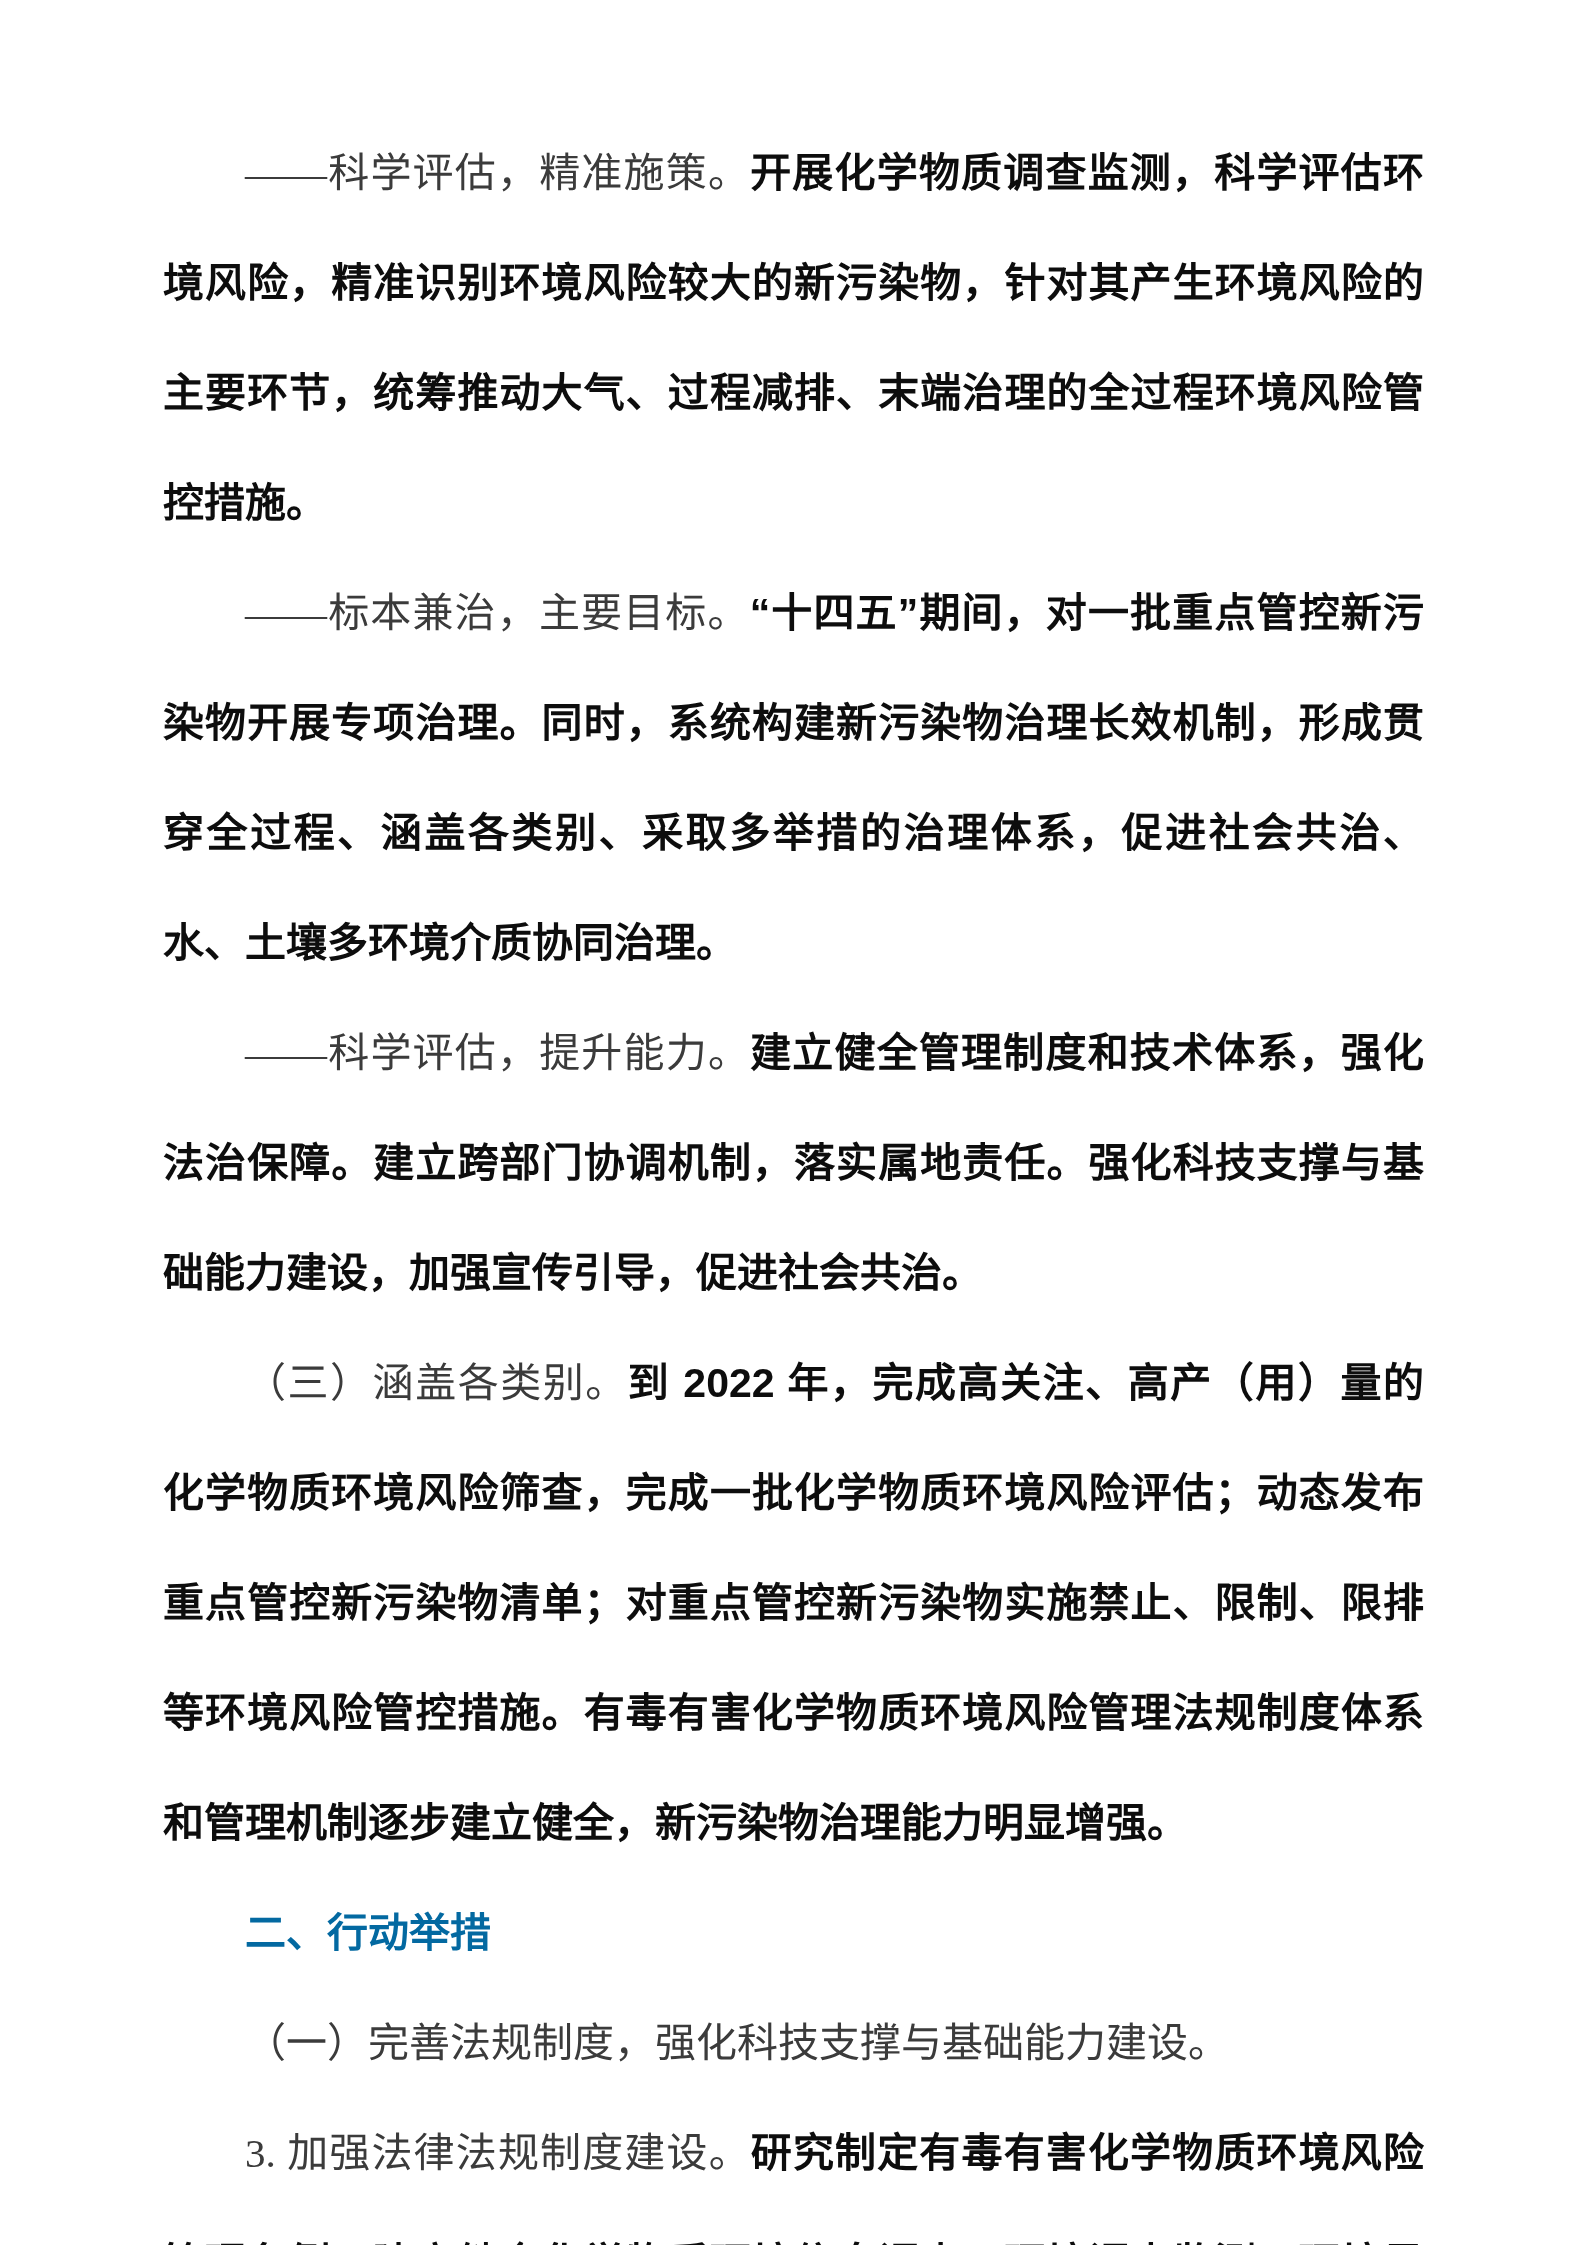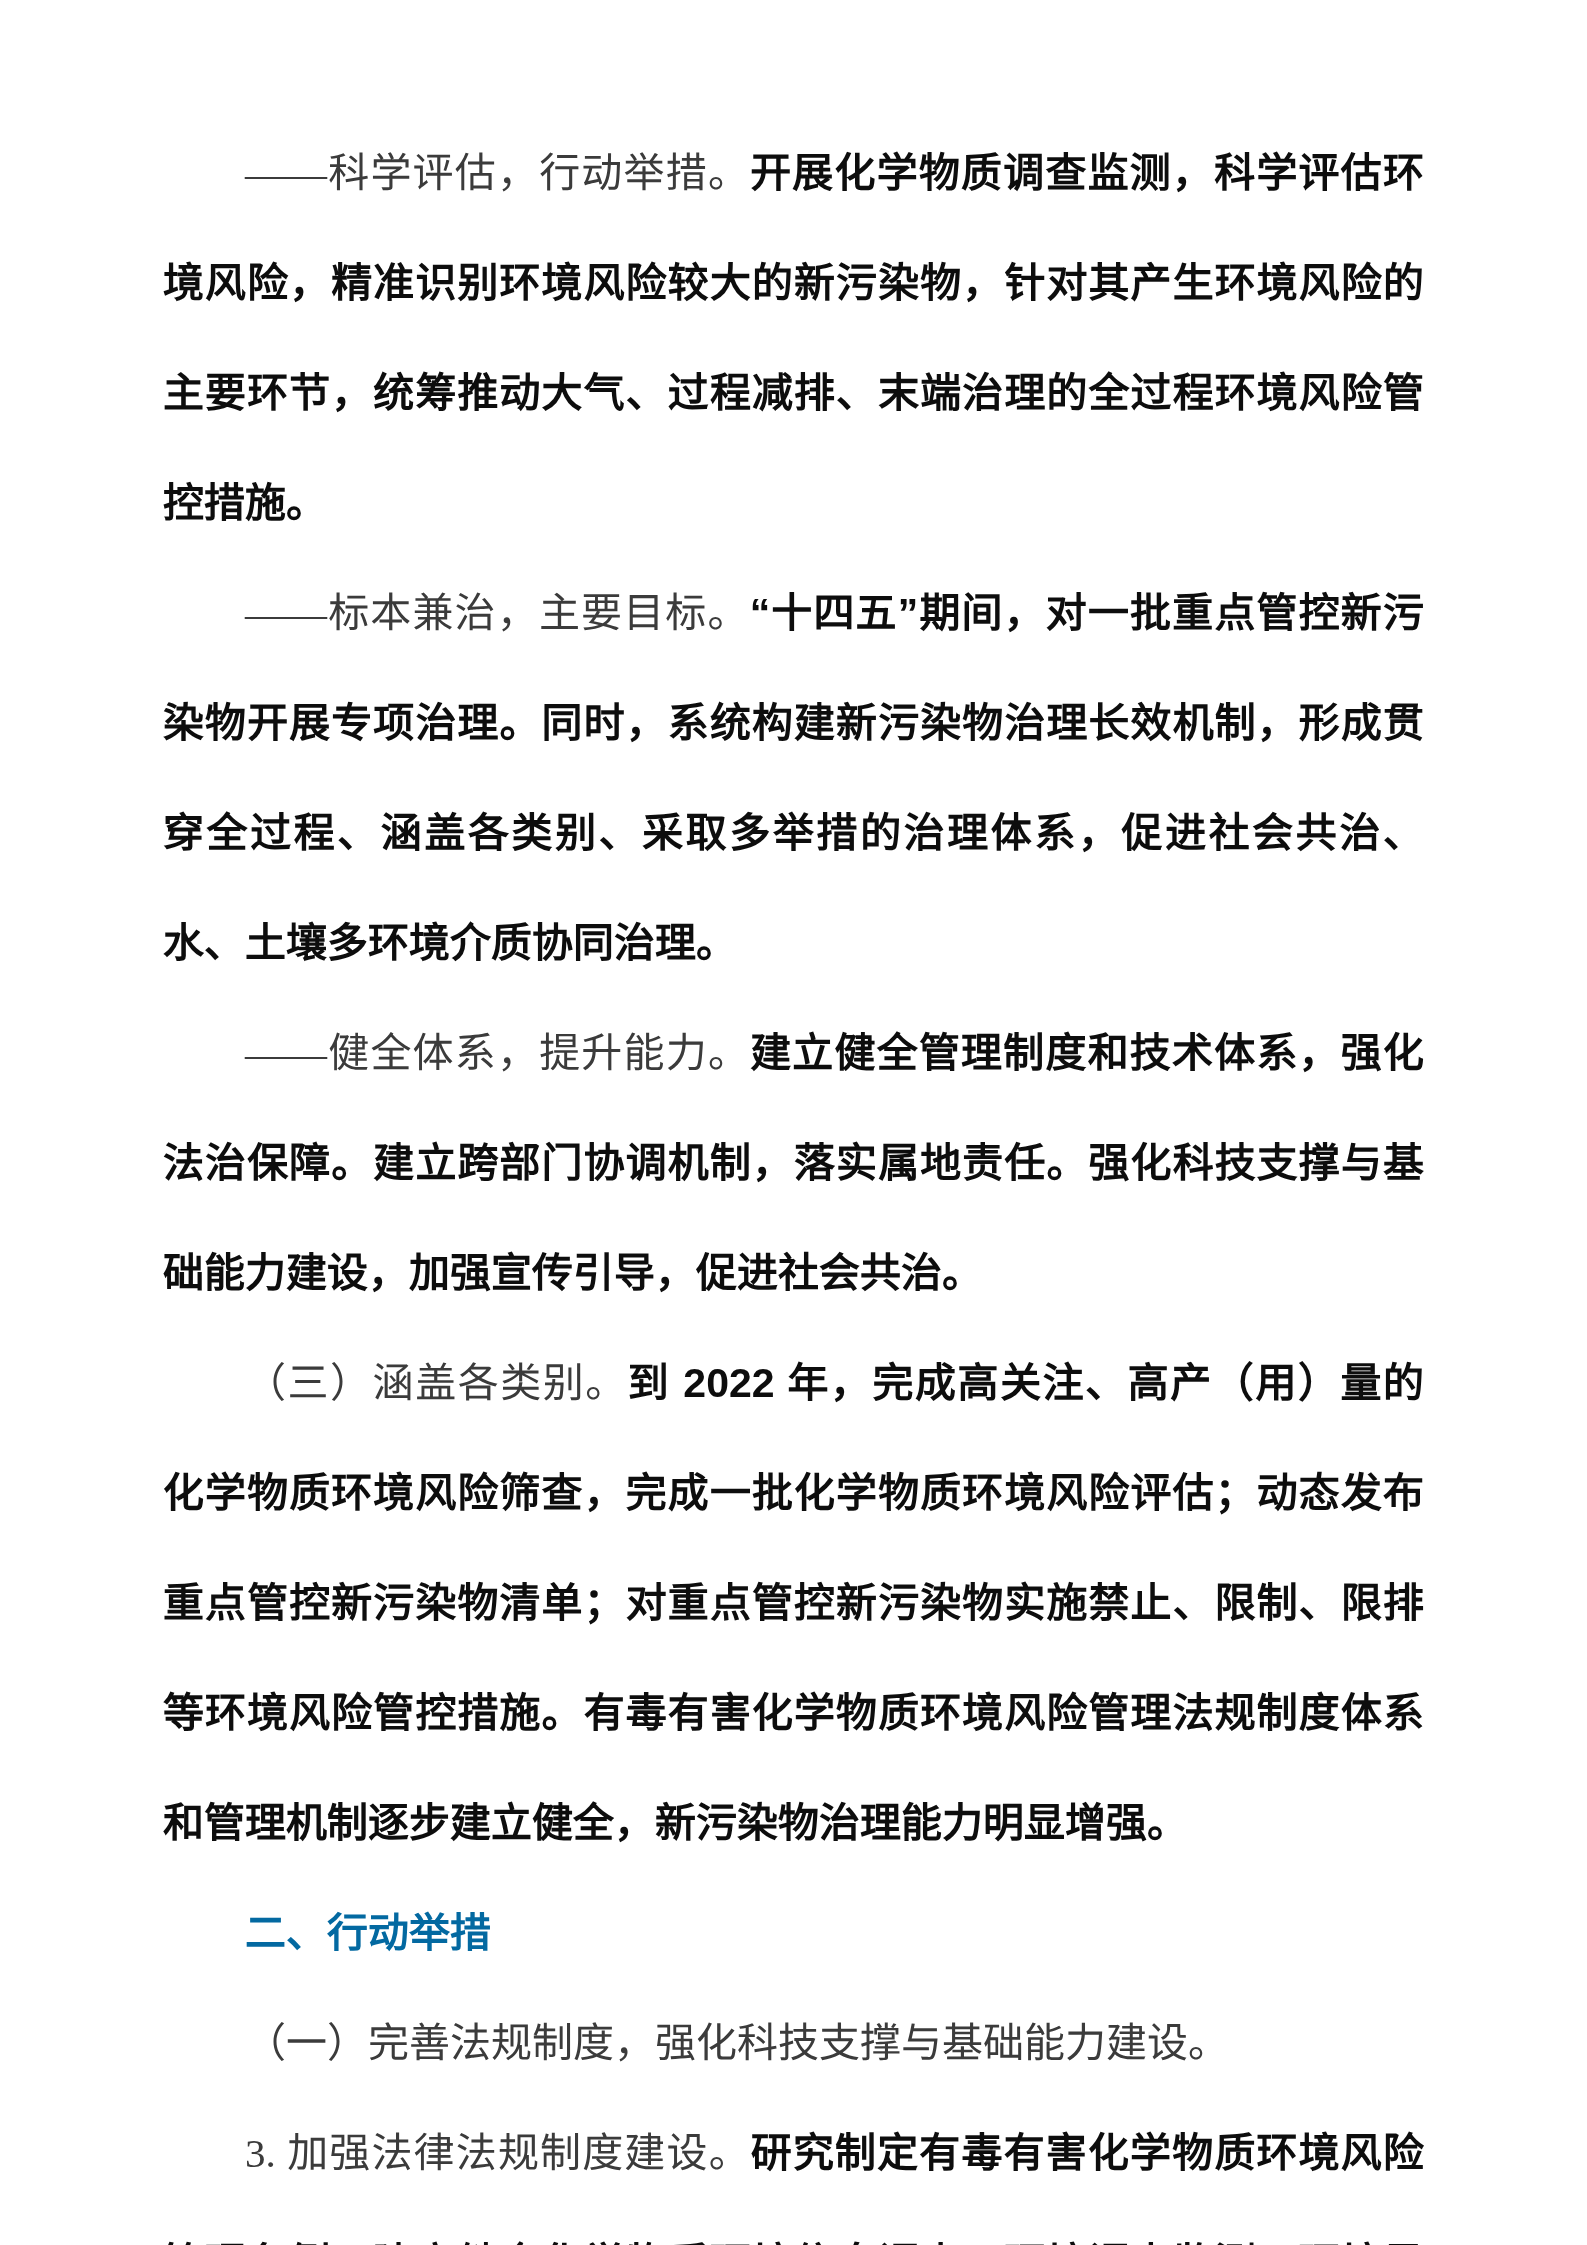--- a/index.html
+++ b/index.html
@@ -49,25 +49,25 @@
     font-family: "Liberation Sans", "DejaVu Sans", sans-serif;
     font-weight: 800;
     color: #0369a1;
   }
 </style>
 </head>
 <body>
 
 <main class="page">
 
-  <p class="para"><span class="lead">——科学评估，行动举措。</span><span class="body-text">开展化学物质调查监测，科学评估环境风险，精准识别环境风险较大的新污染物，针对其产生环境风险的主要环节，统筹推动大气、过程减排、末端治理的全过程环境风险管控措施。</span></p>
+  <p class="para"><span class="lead">——科学评估，精准施策。</span><span class="body-text">开展化学物质调查监测，科学评估环境风险，精准识别环境风险较大的新污染物，针对其产生环境风险的主要环节，统筹推动大气、过程减排、末端治理的全过程环境风险管控措施。</span></p>
 
   <p class="para"><span class="lead">——标本兼治，主要目标。</span><span class="body-text">“十四五”期间，对一批重点管控新污染物开展专项治理。同时，系统构建新污染物治理长效机制，形成贯穿全过程、涵盖各类别、采取多举措的治理体系，促进社会共治、水、土壤多环境介质协同治理。</span></p>
 
-  <p class="para"><span class="lead">——健全体系，提升能力。</span><span class="body-text">建立健全管理制度和技术体系，强化法治保障。建立跨部门协调机制，落实属地责任。强化科技支撑与基础能力建设，加强宣传引导，促进社会共治。</span></p>
+  <p class="para"><span class="lead">——科学评估，提升能力。</span><span class="body-text">建立健全管理制度和技术体系，强化法治保障。建立跨部门协调机制，落实属地责任。强化科技支撑与基础能力建设，加强宣传引导，促进社会共治。</span></p>
 
   <p class="para"><span class="lead">（三）涵盖各类别。</span><span class="body-text">到 2022 年，完成高关注、高产（用）量的化学物质环境风险筛查，完成一批化学物质环境风险评估；动态发布重点管控新污染物清单；对重点管控新污染物实施禁止、限制、限排等环境风险管控措施。有毒有害化学物质环境风险管理法规制度体系和管理机制逐步建立健全，新污染物治理能力明显增强。</span></p>
 
   <h2 class="heading">二、行动举措</h2>
 
   <p class="para"><span class="lead">（一）完善法规制度，强化科技支撑与基础能力建设。</span></p>
 
   <p class="para"><span class="lead">3. 加强法律法规制度建设。</span><span class="body-text">研究制定有毒有害化学物质环境风险管理条例。建立健全化学物质环境信息调查、环境调查监测、环境风险评</span></p>
 
 </main>

